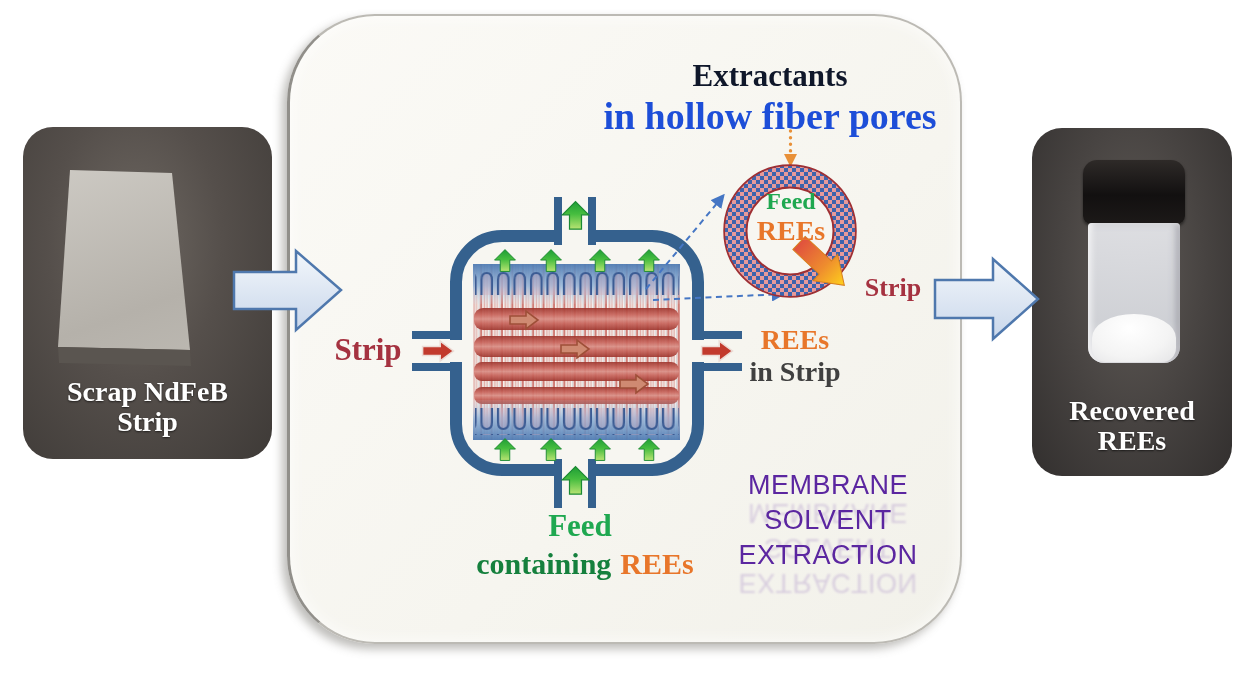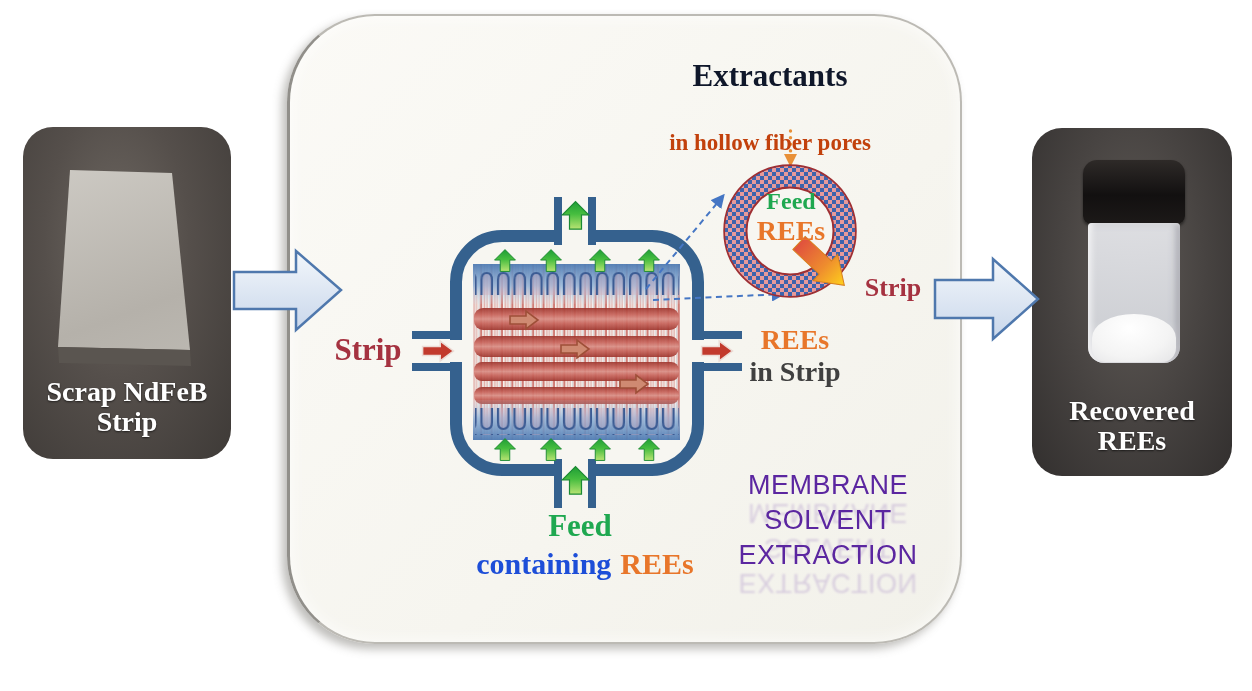--- a/index.html
+++ b/index.html
@@ -6,21 +6,21 @@
   #stage{position:relative;width:1252px;height:691px;background:#fff;overflow:hidden;
          font-family:"Liberation Serif",serif;}
   
   #panel{position:absolute;left:287px;top:14px;width:670px;height:626px;border-radius:88px;
          background:linear-gradient(135deg,#fbfaf6 0%,#f6f5ef 60%,#f2f1ea 100%);
          border:2px solid #bcbab4;border-left:3px solid #918f8a;
          box-shadow:-5px 5px 10px rgba(110,108,102,.45), inset 0 0 18px rgba(255,255,255,.8);}
   
   .photo{position:absolute;border-radius:30px;}
   #photo-left{left:23px;top:127px;width:208px;height:332px;
-      background:radial-gradient(ellipse at 45% 35%, #6e6862 0%, #554f4b 45%, #3e3a37 100%);}
+      background:radial-gradient(ellipse at 45% 35%, #6e6862 0%, #554f4b 45%, #3e3a37 100%);padding-left:41px;}
   #photo-right{left:1032px;top:128px;width:200px;height:348px;
       background:radial-gradient(ellipse at 50% 40%, #605b57 0%, #484442 50%, #322f2e 100%);}
   .magnet-top{position:absolute;left:0;top:0;width:208px;height:332px;
       clip-path:polygon(47px 43px,149px 46px,167px 223px,35px 220px);
       background:linear-gradient(160deg,#d4d1cb 0%,#b5b1aa 55%,#c6c3bd 100%);}
   .magnet-side{position:absolute;left:0;top:0;width:208px;height:332px;
       clip-path:polygon(35px 220px,167px 223px,168px 239px,36px 236px);
       background:#5a5550;}
   .photo-label{position:absolute;left:0;width:100%;text-align:center;color:#fff;
       font-weight:700;font-size:28px;line-height:30px;text-shadow:0 1px 2px rgba(0,0,0,.6);}
@@ -33,30 +33,30 @@
       background:linear-gradient(180deg,rgba(228,229,233,.95) 0%,rgba(214,216,221,.95) 70%,rgba(234,234,238,.95) 100%);
       box-shadow:inset 3px 0 6px rgba(255,255,255,.8), inset -4px 0 7px rgba(120,120,130,.5);}
   .vial-powder{position:absolute;left:60px;top:186px;width:84px;height:48px;
       border-radius:50% 50% 14px 14px;
       background:radial-gradient(ellipse at 45% 30%,#ffffff 0%,#f4f4f4 60%,#e4e4e6 100%);}
   
   #diagram-svg{position:absolute;left:0;top:0;z-index:3;}
   
   .lbl{position:absolute;z-index:4;font-weight:700;text-align:center;white-space:nowrap;}
   #extractants{left:620px;top:58px;width:300px;font-size:31px;color:#0f172a;}
-  #pores{left:600px;top:94px;width:340px;font-size:23px;color:#c2410c;margin-top:36px;}
+  #pores{left:600px;top:94px;width:340px;font-size:38px;color:#1d4ed8;}
   #ring-feed{left:741px;top:188px;width:100px;font-size:24px;color:#1fa850;}
   #ring-rees{left:741px;top:215px;width:100px;font-size:28px;color:#e8762a;}
   #ring-strip{left:848px;top:273px;width:90px;font-size:26px;color:#a53240;}
   #strip-left{left:325px;top:332px;width:86px;font-size:31px;color:#a53240;}
   #out-l1{left:720px;top:324px;width:150px;font-size:28px;color:#e8762a;}
   #out-l2{left:710px;top:356px;width:170px;font-size:28px;color:#404040;}
   #feed-bottom{left:500px;top:508px;width:160px;font-size:31px;color:#1fa850;}
   #containing-line{left:450px;top:547px;width:270px;font-size:30px;}
-  #containing-line .green{color:#1d4ed8;}
+  #containing-line .green{color:#15803d;}
   #containing-line .orange{color:#e8762a;margin-left:9px;}
   
   #process{left:700px;top:470px;width:256px;z-index:4;position:absolute;
       font-family:"Liberation Sans",sans-serif;color:#5b26a0;text-align:center;}
   .pline{position:relative;height:35px;font-weight:400;font-size:27px;letter-spacing:.5px;}
   .pline .refl{position:absolute;left:0;right:0;top:27px;transform:scaleY(-1);
       opacity:.18;filter:blur(1.2px);pointer-events:none;}
 </style>
 </head>
 <body>

